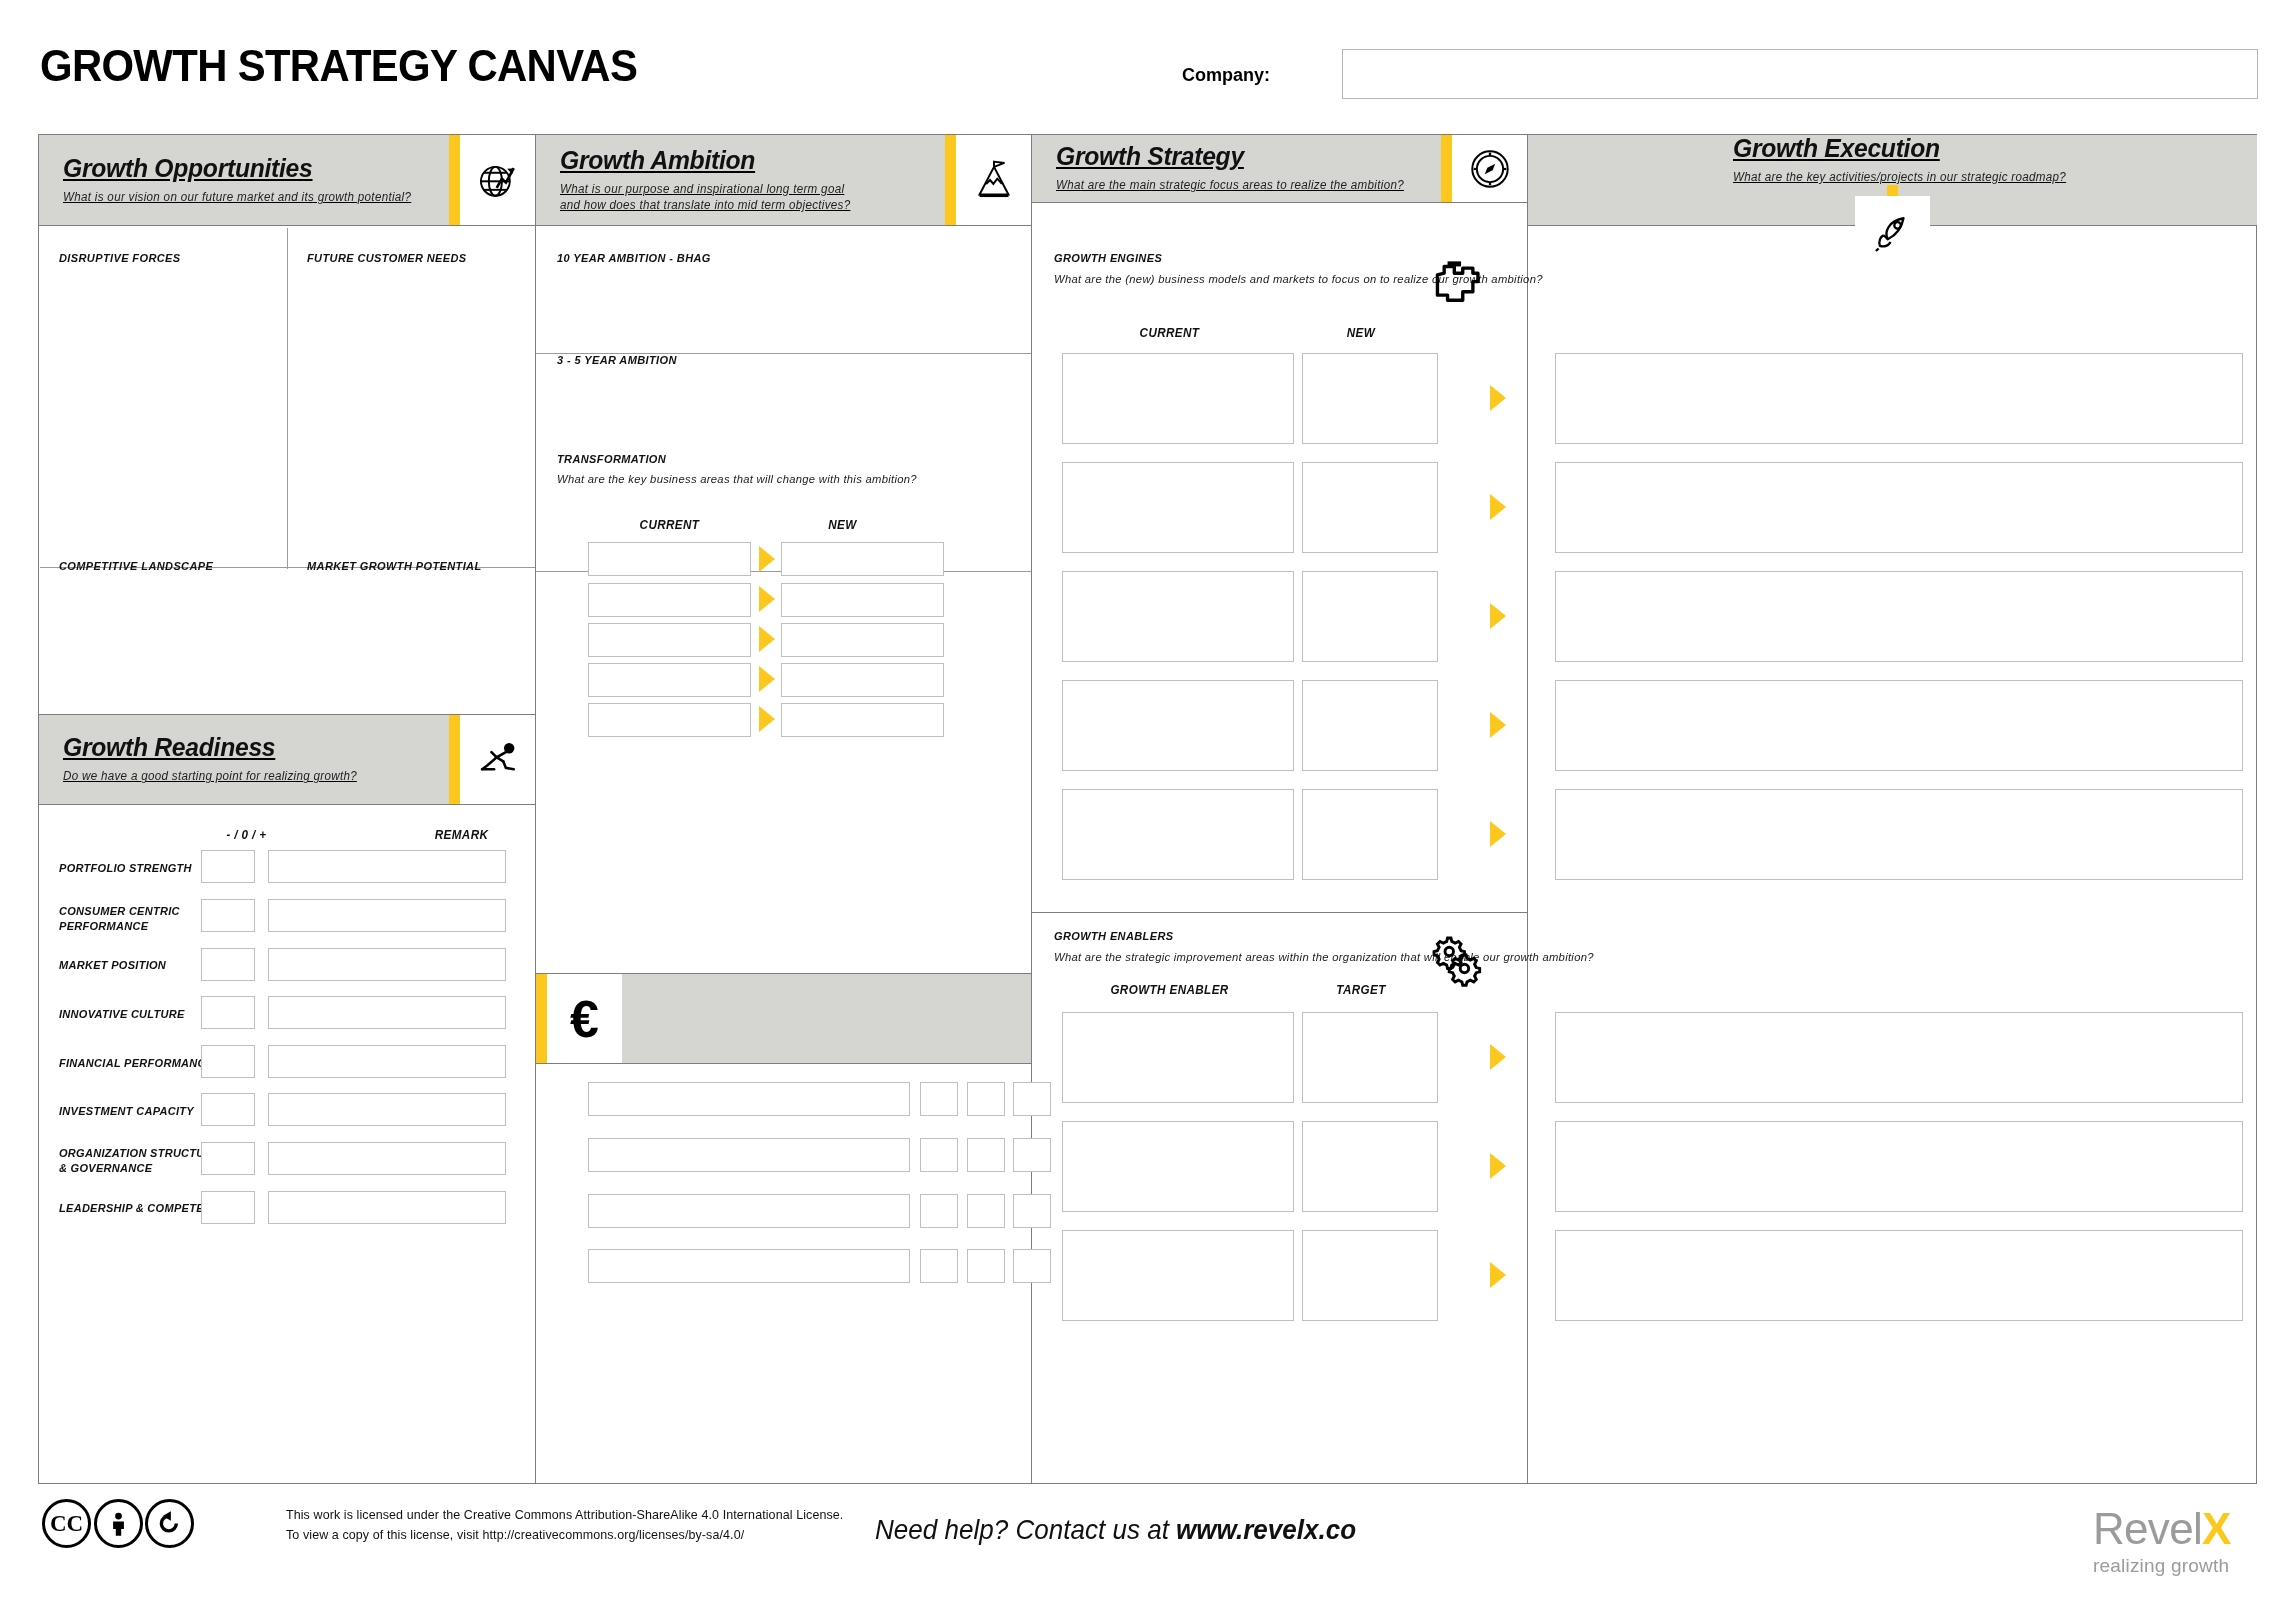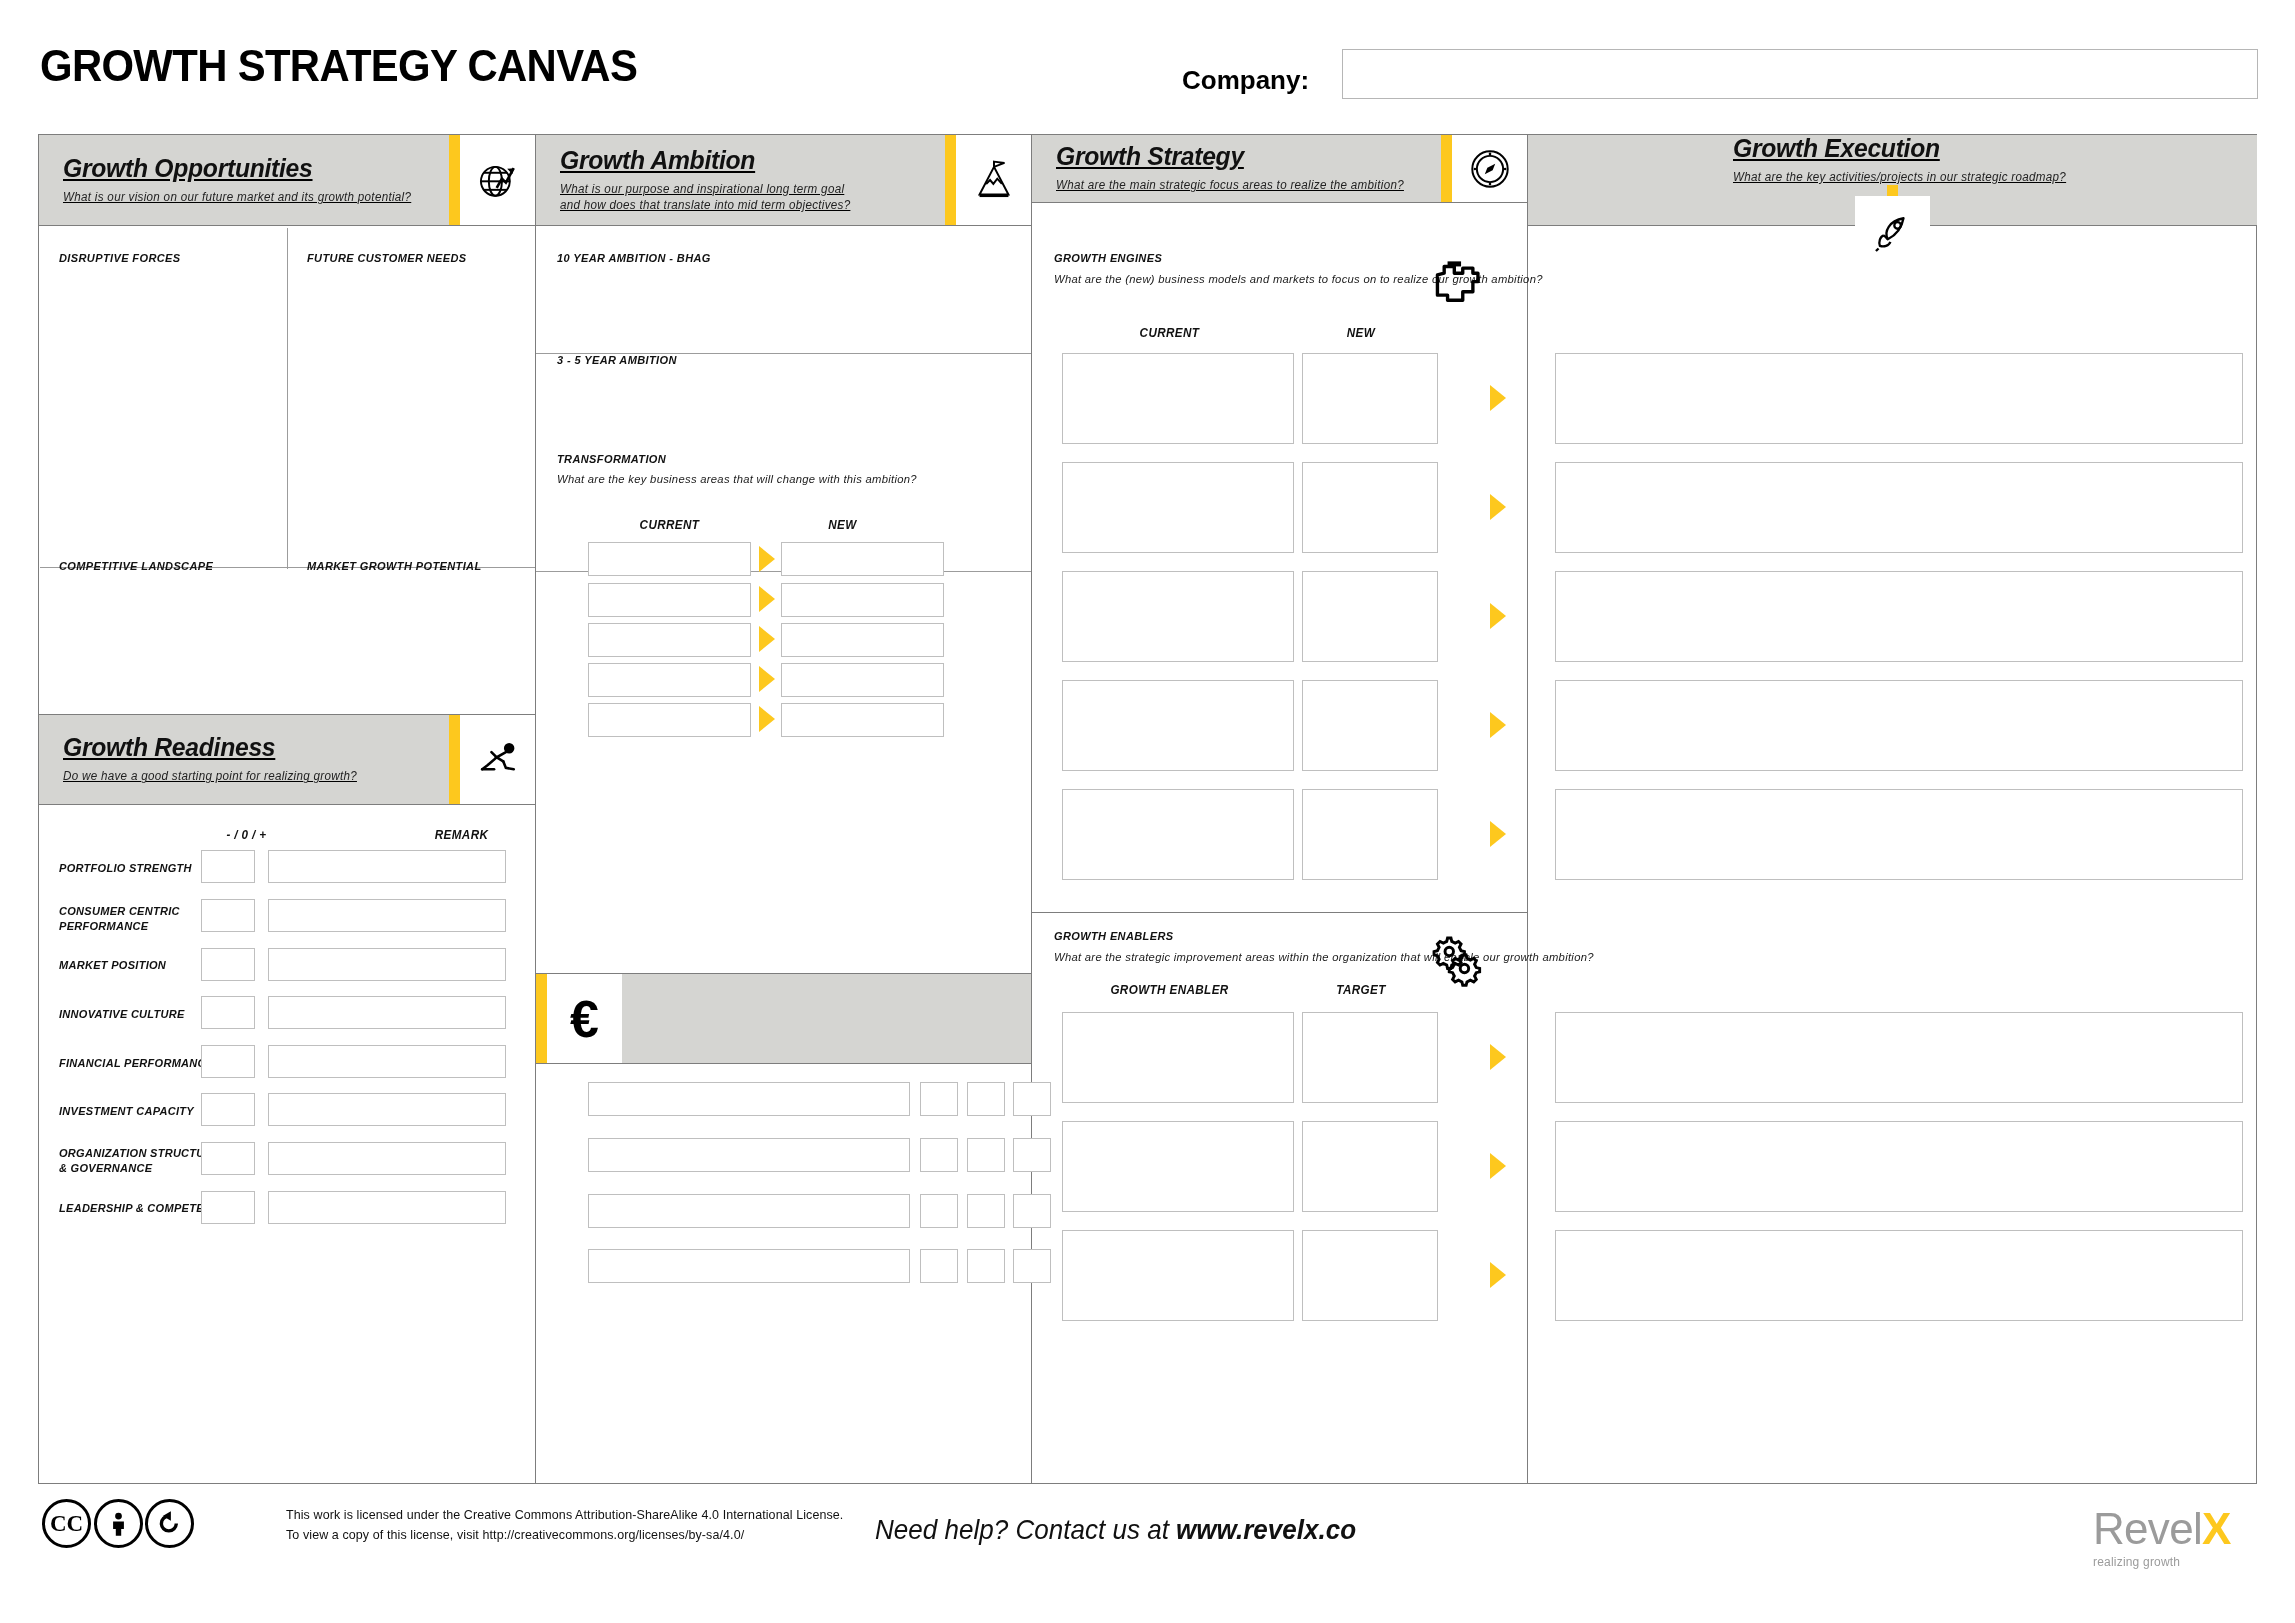--- a/index.html
+++ b/index.html
@@ -14,21 +14,21 @@
   
   .title {
     position:absolute; left:40px; top:40px;
     font-size:45px; font-weight:bold; letter-spacing:-0.7px;
     color:#000; font-family:"Liberation Sans", sans-serif;
     transform: scaleX(0.93); transform-origin: left center;
     white-space:nowrap;
   }
   .company-label {
     position:absolute; left:1182px; top:65px;
-    font-size:26px; font-weight:bold; color:#000;
+    font-size:18px; font-weight:bold; color:#000;
   }
   .company-input {
     position:absolute; left:1342px; top:49px; width:916px; height:50px;
     background:#fff; border:0.7px solid #b6b6b6;
   }
 
   
   .canvas {
     position:absolute; left:38px; top:134px;
     width:2219px; height:1350px;
@@ -115,21 +115,21 @@
   }
   .contact {
     position:absolute; left:875px; top:1514px;
     font-size:28px; font-style:italic; color:#111; white-space:nowrap;
     transform:scaleX(0.93); transform-origin:left center;
   }
   .contact b { font-weight:bold; font-style:italic; }
   .logo { position:absolute; left:2093px; top:1507px; }
   .logo-main { font-size:44px; color:#9b9b9b; letter-spacing:-0.7px; line-height:1; white-space:nowrap; }
   .logo-x { color:#FDC81E; font-weight:bold; }
-  .logo-sub { margin-top:4.1px; font-size:12px; color:#9b9b9b; letter-spacing:0.2px; }
+  .logo-sub { margin-top:4.1px; font-size:19px; color:#9b9b9b; letter-spacing:0.2px; }
 </style>
 </head>
 <body>
 
 <div class="page">
 
   <div class="title">GROWTH STRATEGY CANVAS</div>
   <div class="company-label">Company:</div>
   <input class="company-input" type="text" placeholder="" style="">
 

